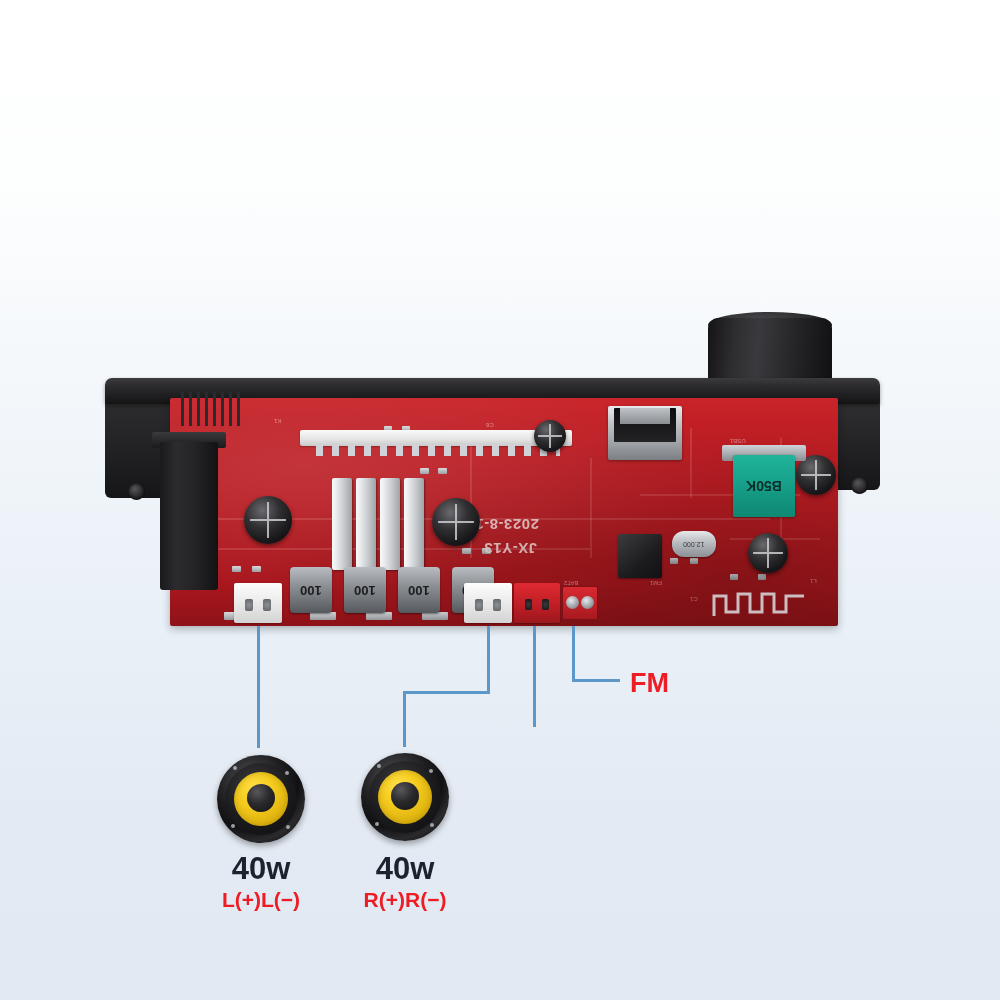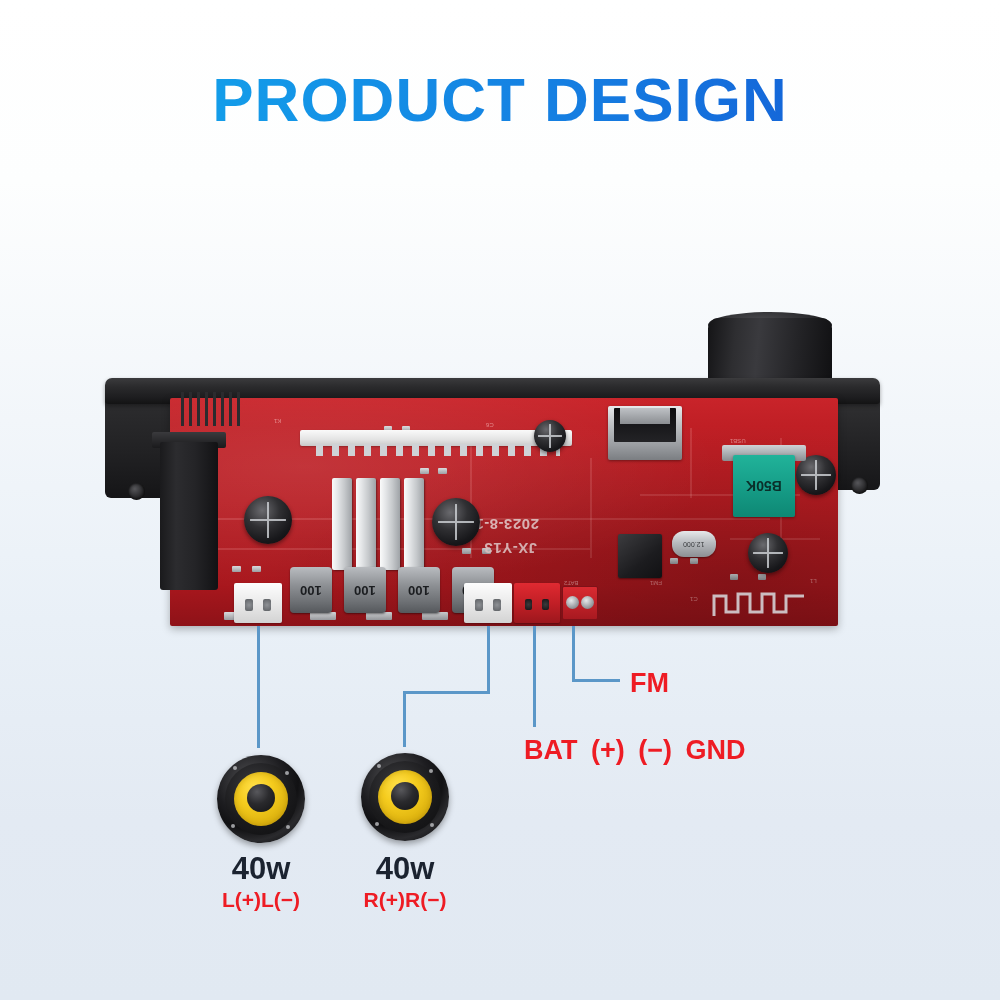--- a/index.html
+++ b/index.html
@@ -293,21 +293,20 @@
   .spk-screw {
     position:absolute; width:4px; height:4px; border-radius:50%;
     background:#c9cbce; opacity:.75;
   }
 </style>
 </head>
 <body>
 
 <div id="stage">
 
-  <div class="title">PRODUCT DESIGN</div>
 
   <div id="board-assembly">
 
     <div class="knob-top"></div>
     <div class="knob"></div>
     <div class="knob-shaft"></div>
     <div class="knob-thread"></div>
     <div class="knob-nut"></div>
 
     <div class="bezel-left-wing"></div>
@@ -441,21 +440,20 @@
     <div class="lead lead-v" style="left:403px; top:691px; height:56px;"></div>
 
     <div class="lead lead-v" style="left:533px; top:626px; height:101px;"></div>
 
     <div class="lead lead-v" style="left:572px; top:626px; height:55px;"></div>
     <div class="lead lead-h" style="left:572px; top:679px; width:48px;"></div>
   </div>
 
   <div class="lbl-red" style="left:630px; top:668px; font-size:27px;">FM</div>
 
-  <div class="lbl-red" style="left:524px; top:735px; font-size:27px;">BAT (+) (−) GND</div>
 
   <div class="speaker" style="left:217px; top:755px;">
     <div class="spk-basket"></div>
     <div class="spk-surround"></div>
     <div class="spk-cone"></div>
     <div class="spk-cap"></div>
     <div class="spk-screw" style="left:16px; top:11px;"></div>
     <div class="spk-screw" style="left:68px; top:16px;"></div>
     <div class="spk-screw" style="left:14px; top:69px;"></div>
     <div class="spk-screw" style="left:69px; top:70px;"></div>

